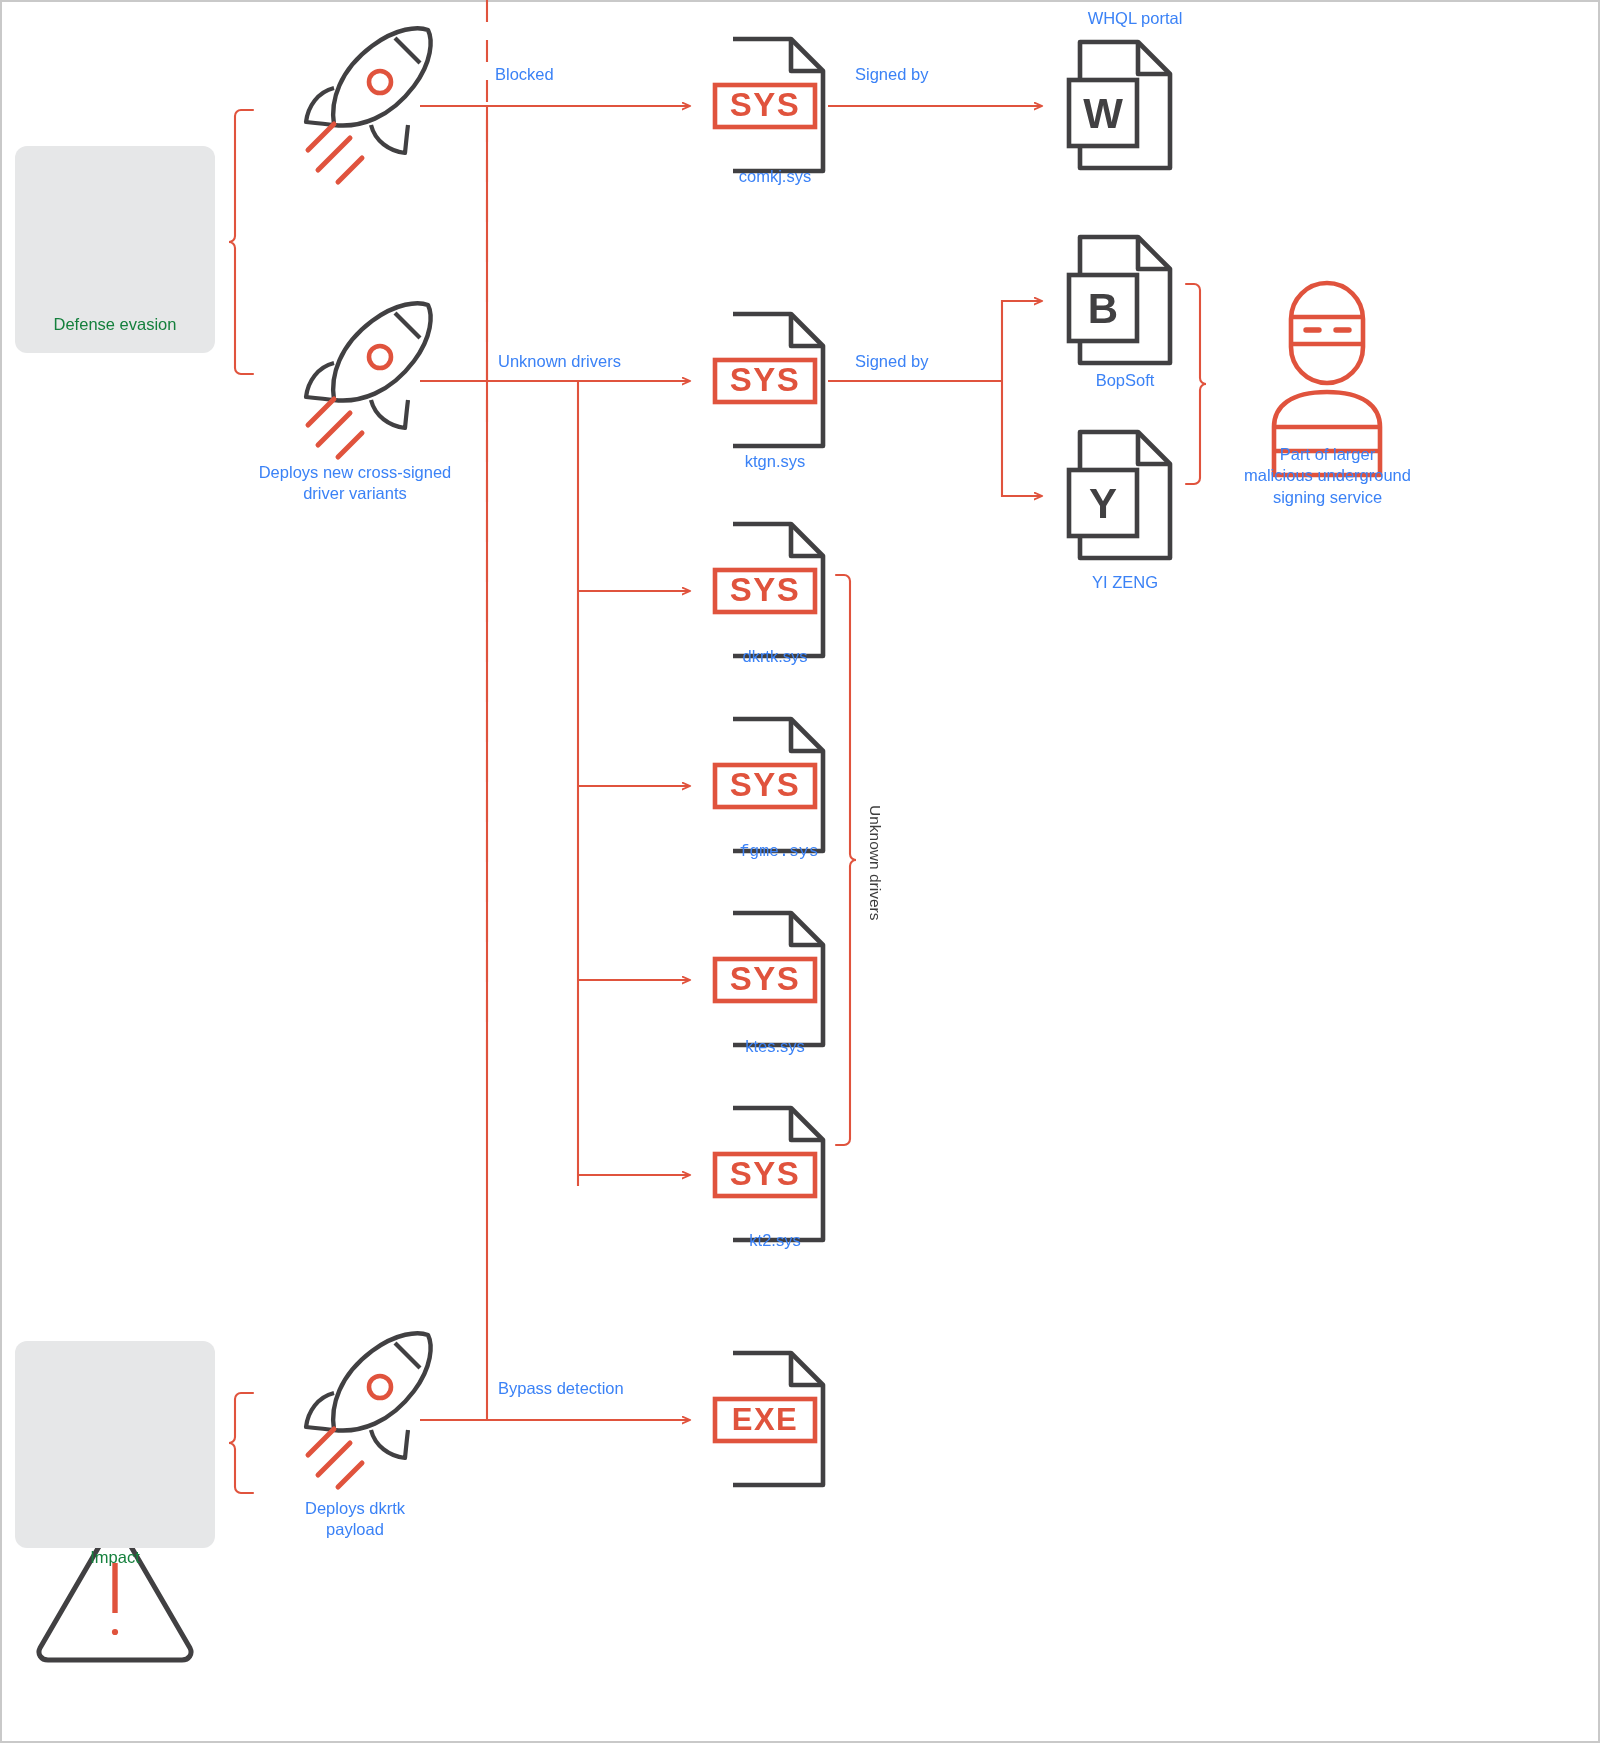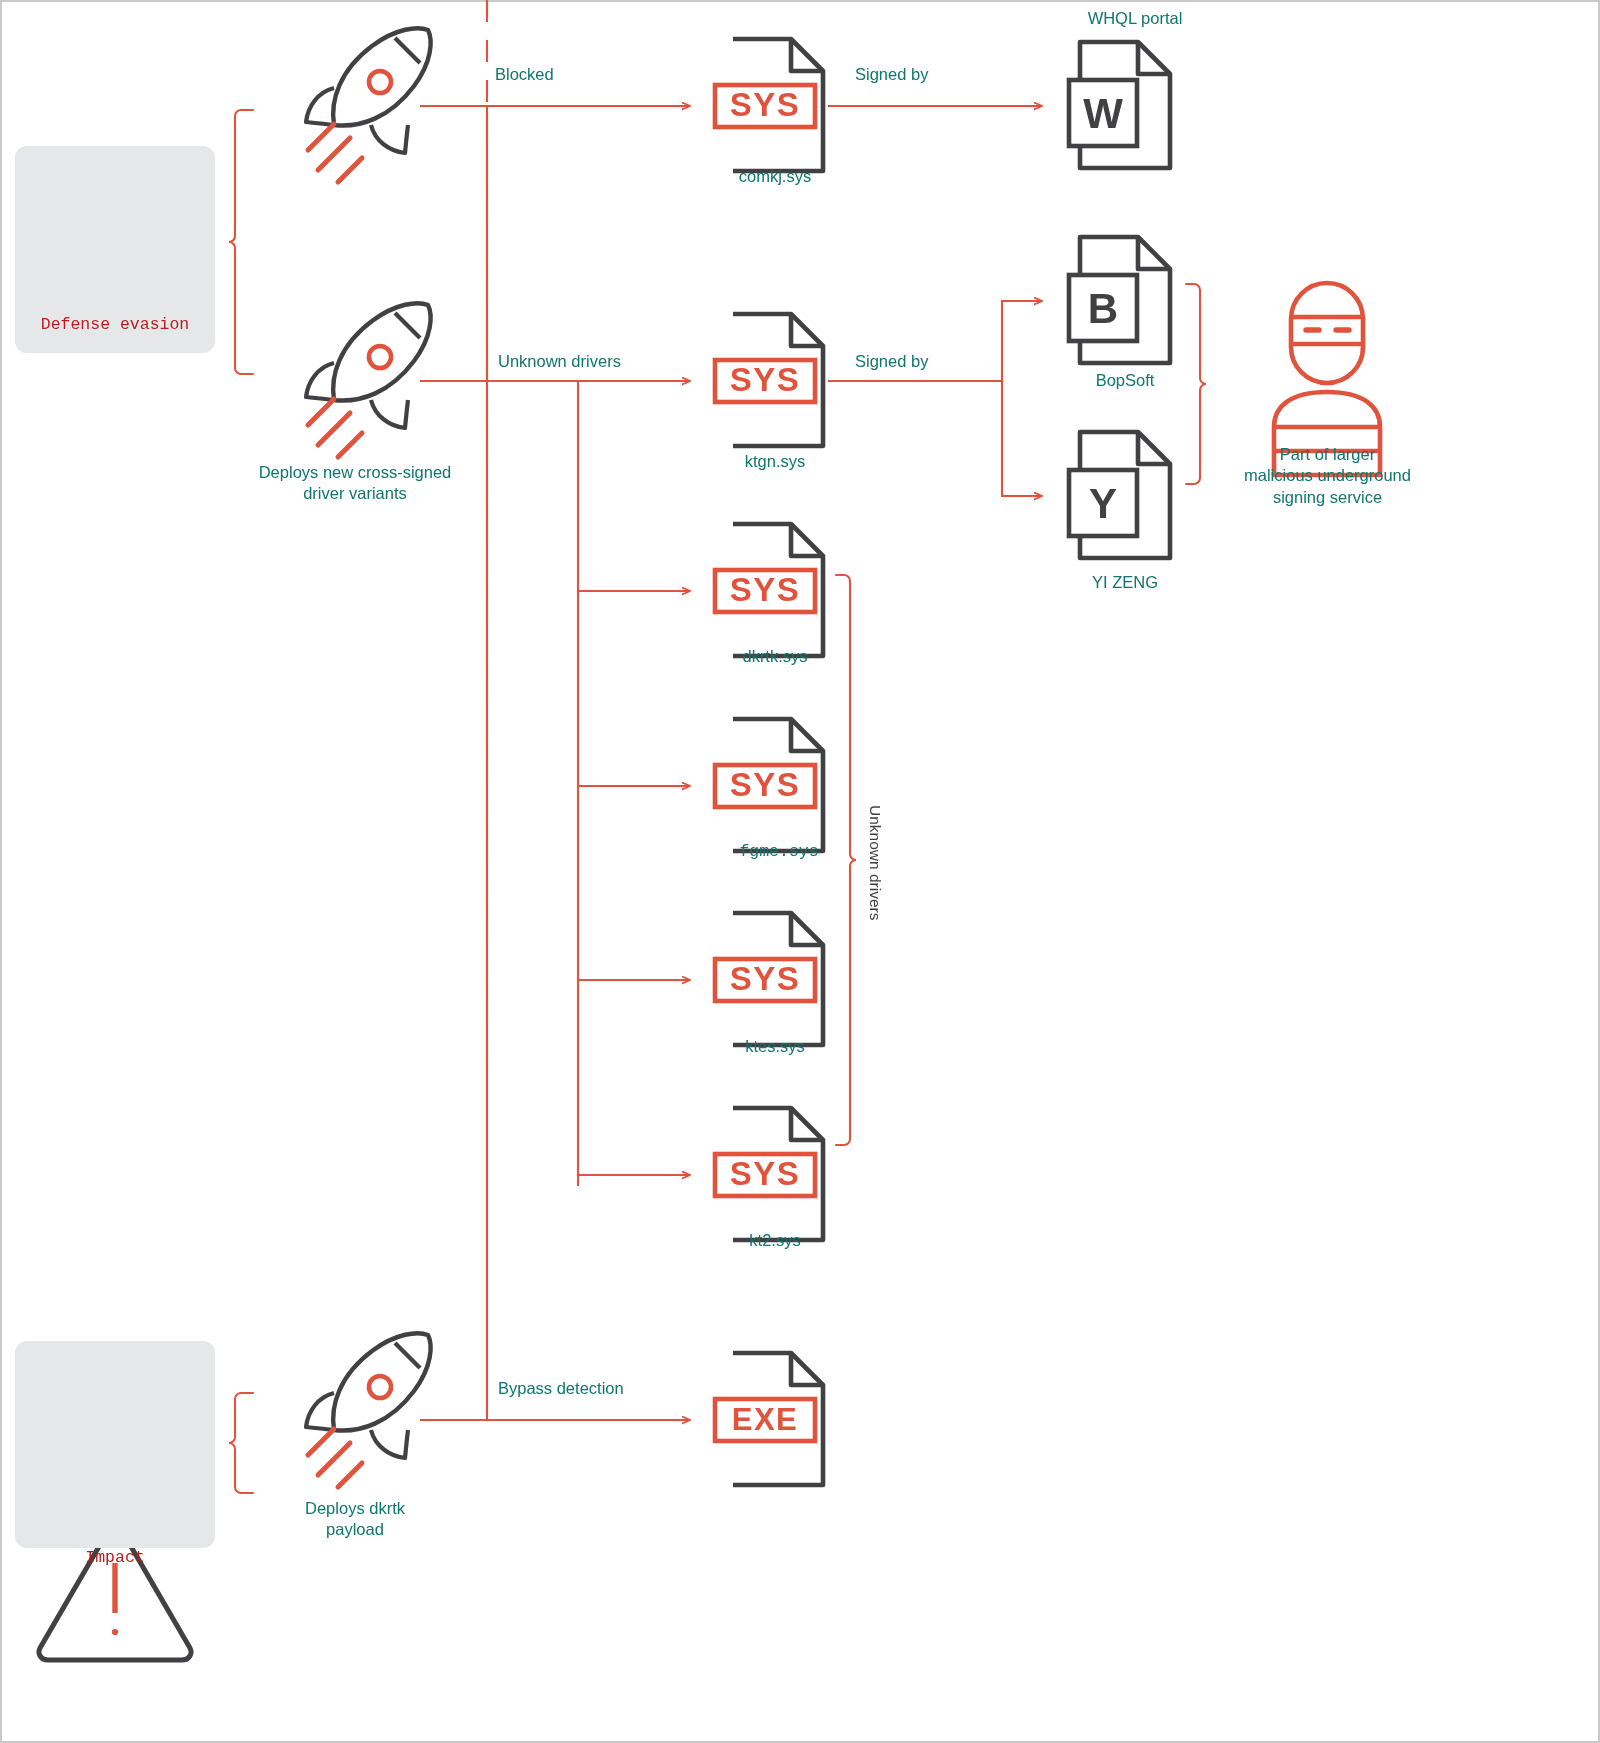--- a/index.html
+++ b/index.html
@@ -32,38 +32,37 @@
   svg.layer{
     position:absolute;
     left:0; top:0;
     width:1445px;
     height:1743px;
     overflow:visible;
   }
   .lbl{
     position:absolute;
     font-family:"Liberation Sans", sans-serif;
-    color:#0f766e;
+    color:#3b82f6;
     text-align:center;
     line-height:1.30;
     white-space:pre-line;
   }
   .lbl-16{font-size:16.5px;}
   .stage-box{
     position:absolute;
     background:#e6e7e8;
     border-radius:12px;
   }
   .stage-cap{
     position:absolute;
     width:100%;
     text-align:center;
     font-size:16.5px;
-    color:#b91c1c;
-    font-family:Liberation Mono, monospace;
+    color:#15803d;
   }
   .vert-lbl{
     position:absolute;
     font-size:15.5px;
     color:#3d3d3d;
     writing-mode:vertical-rl;
     white-space:nowrap;
   }
 </style>
 </head>

